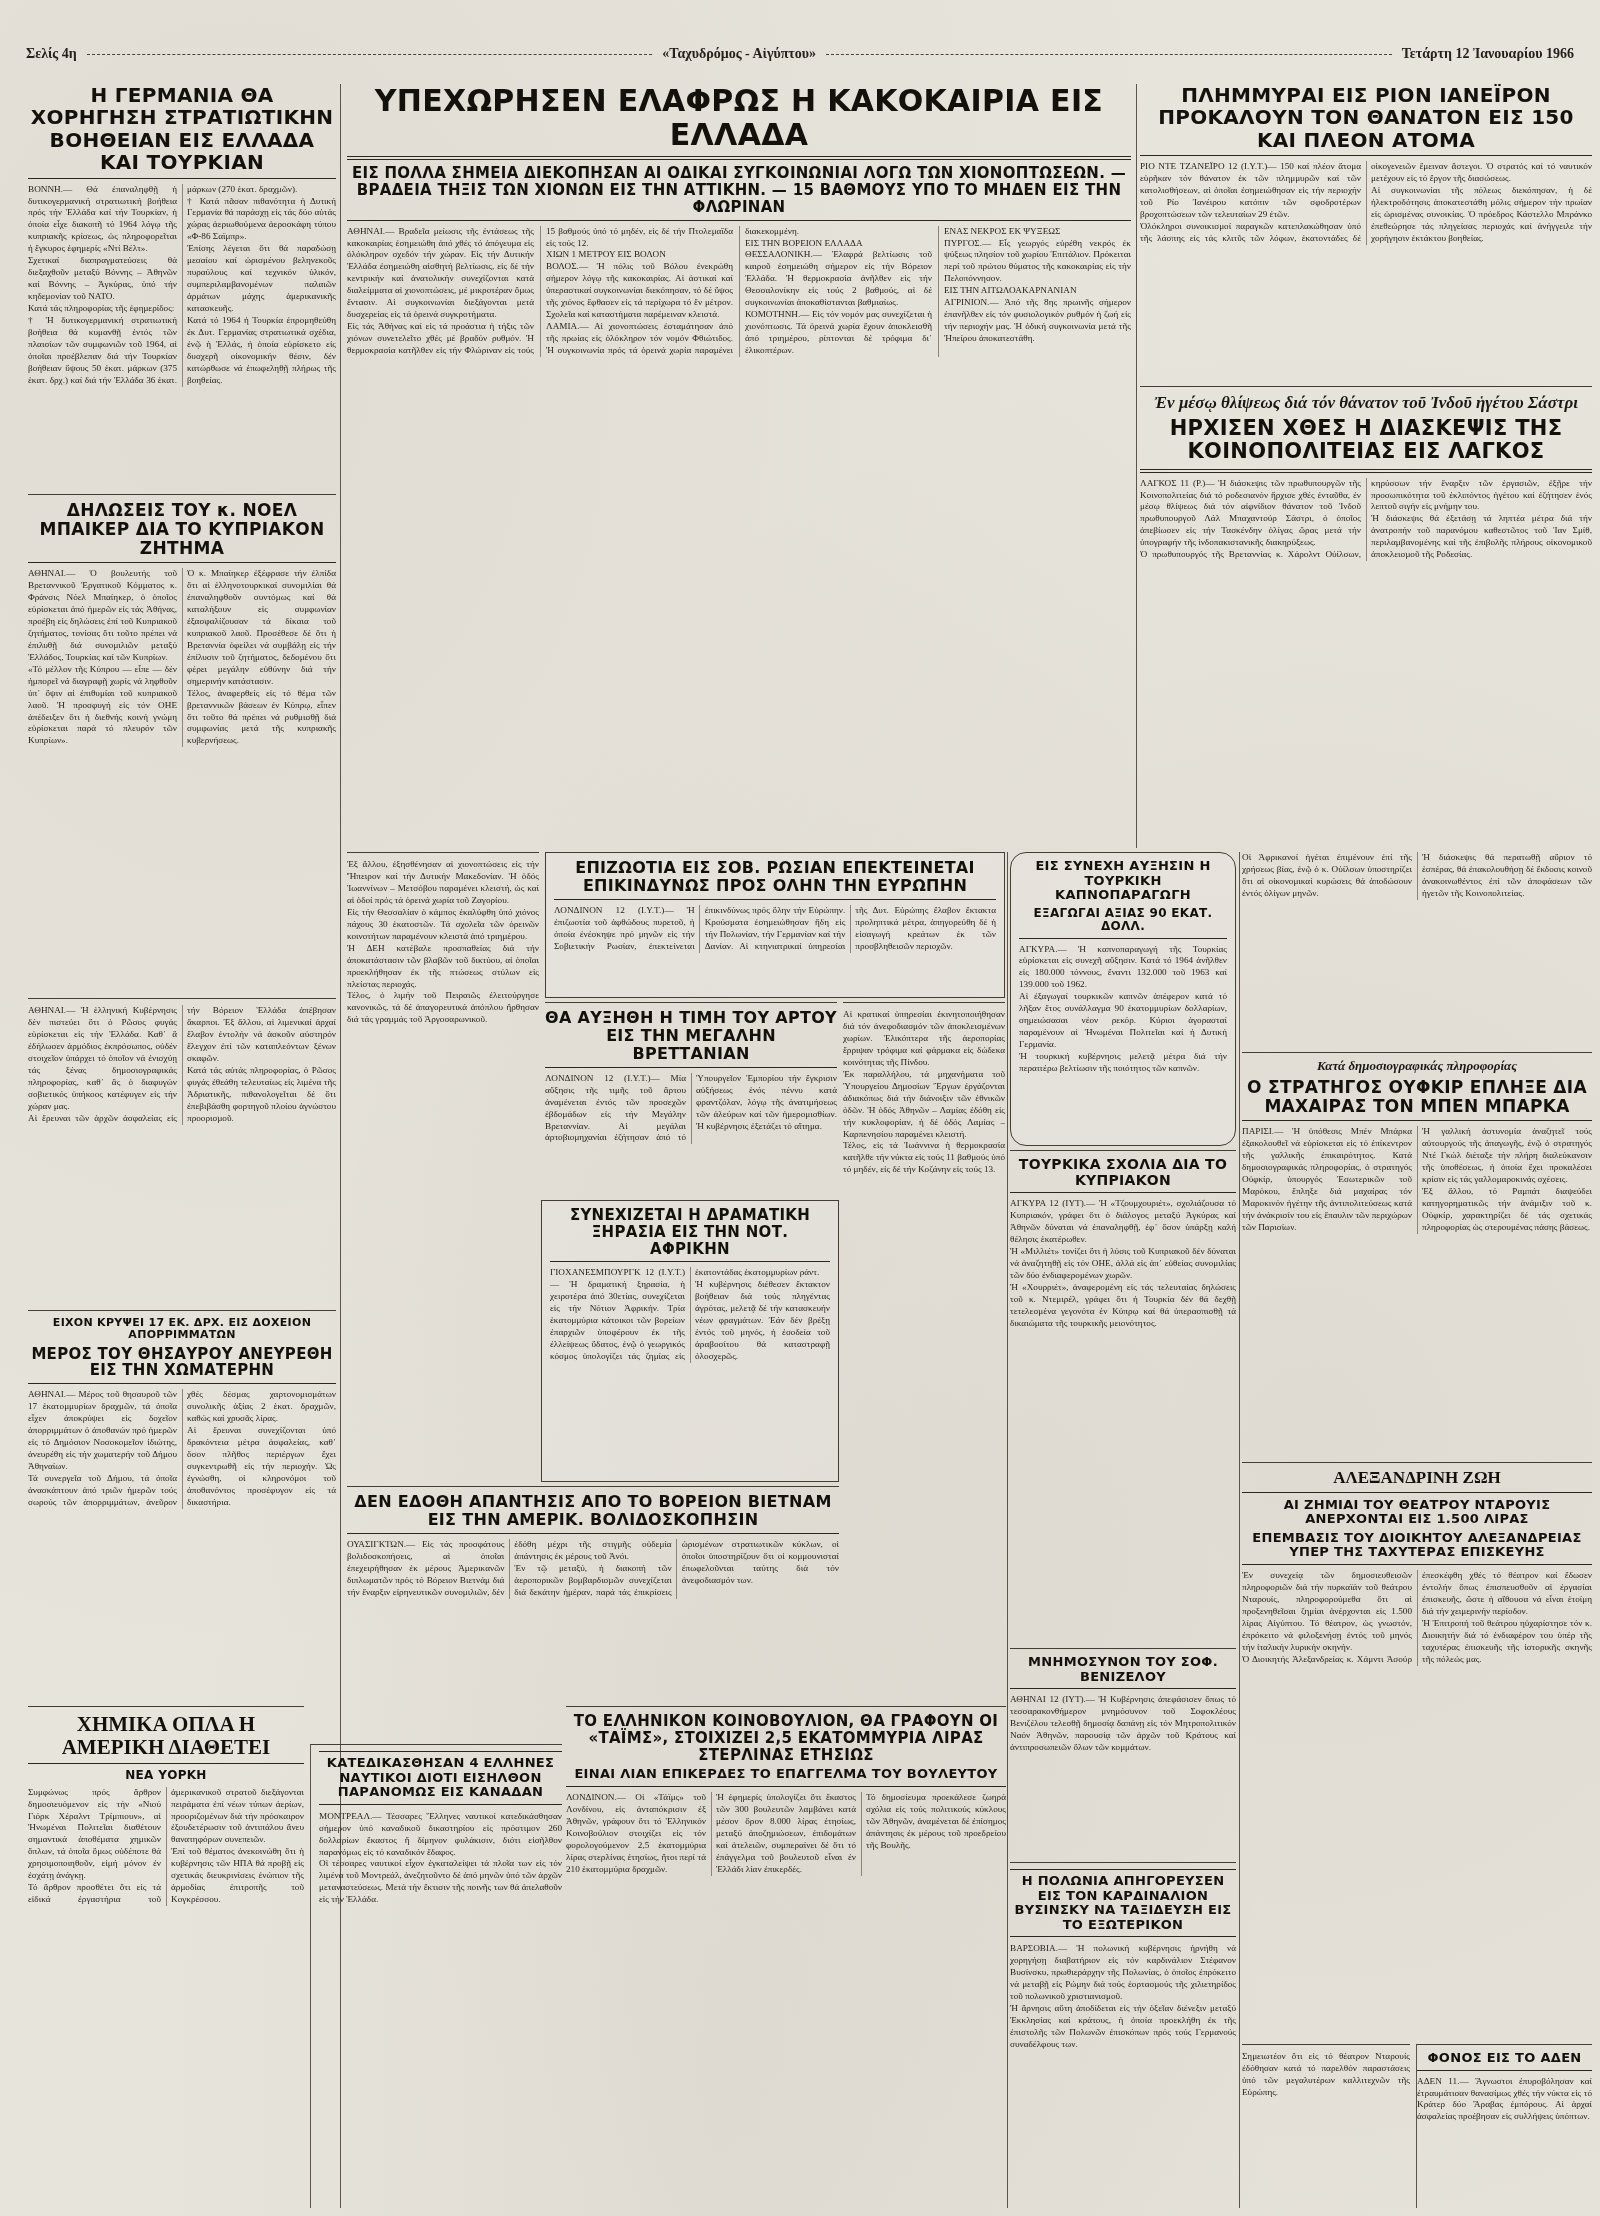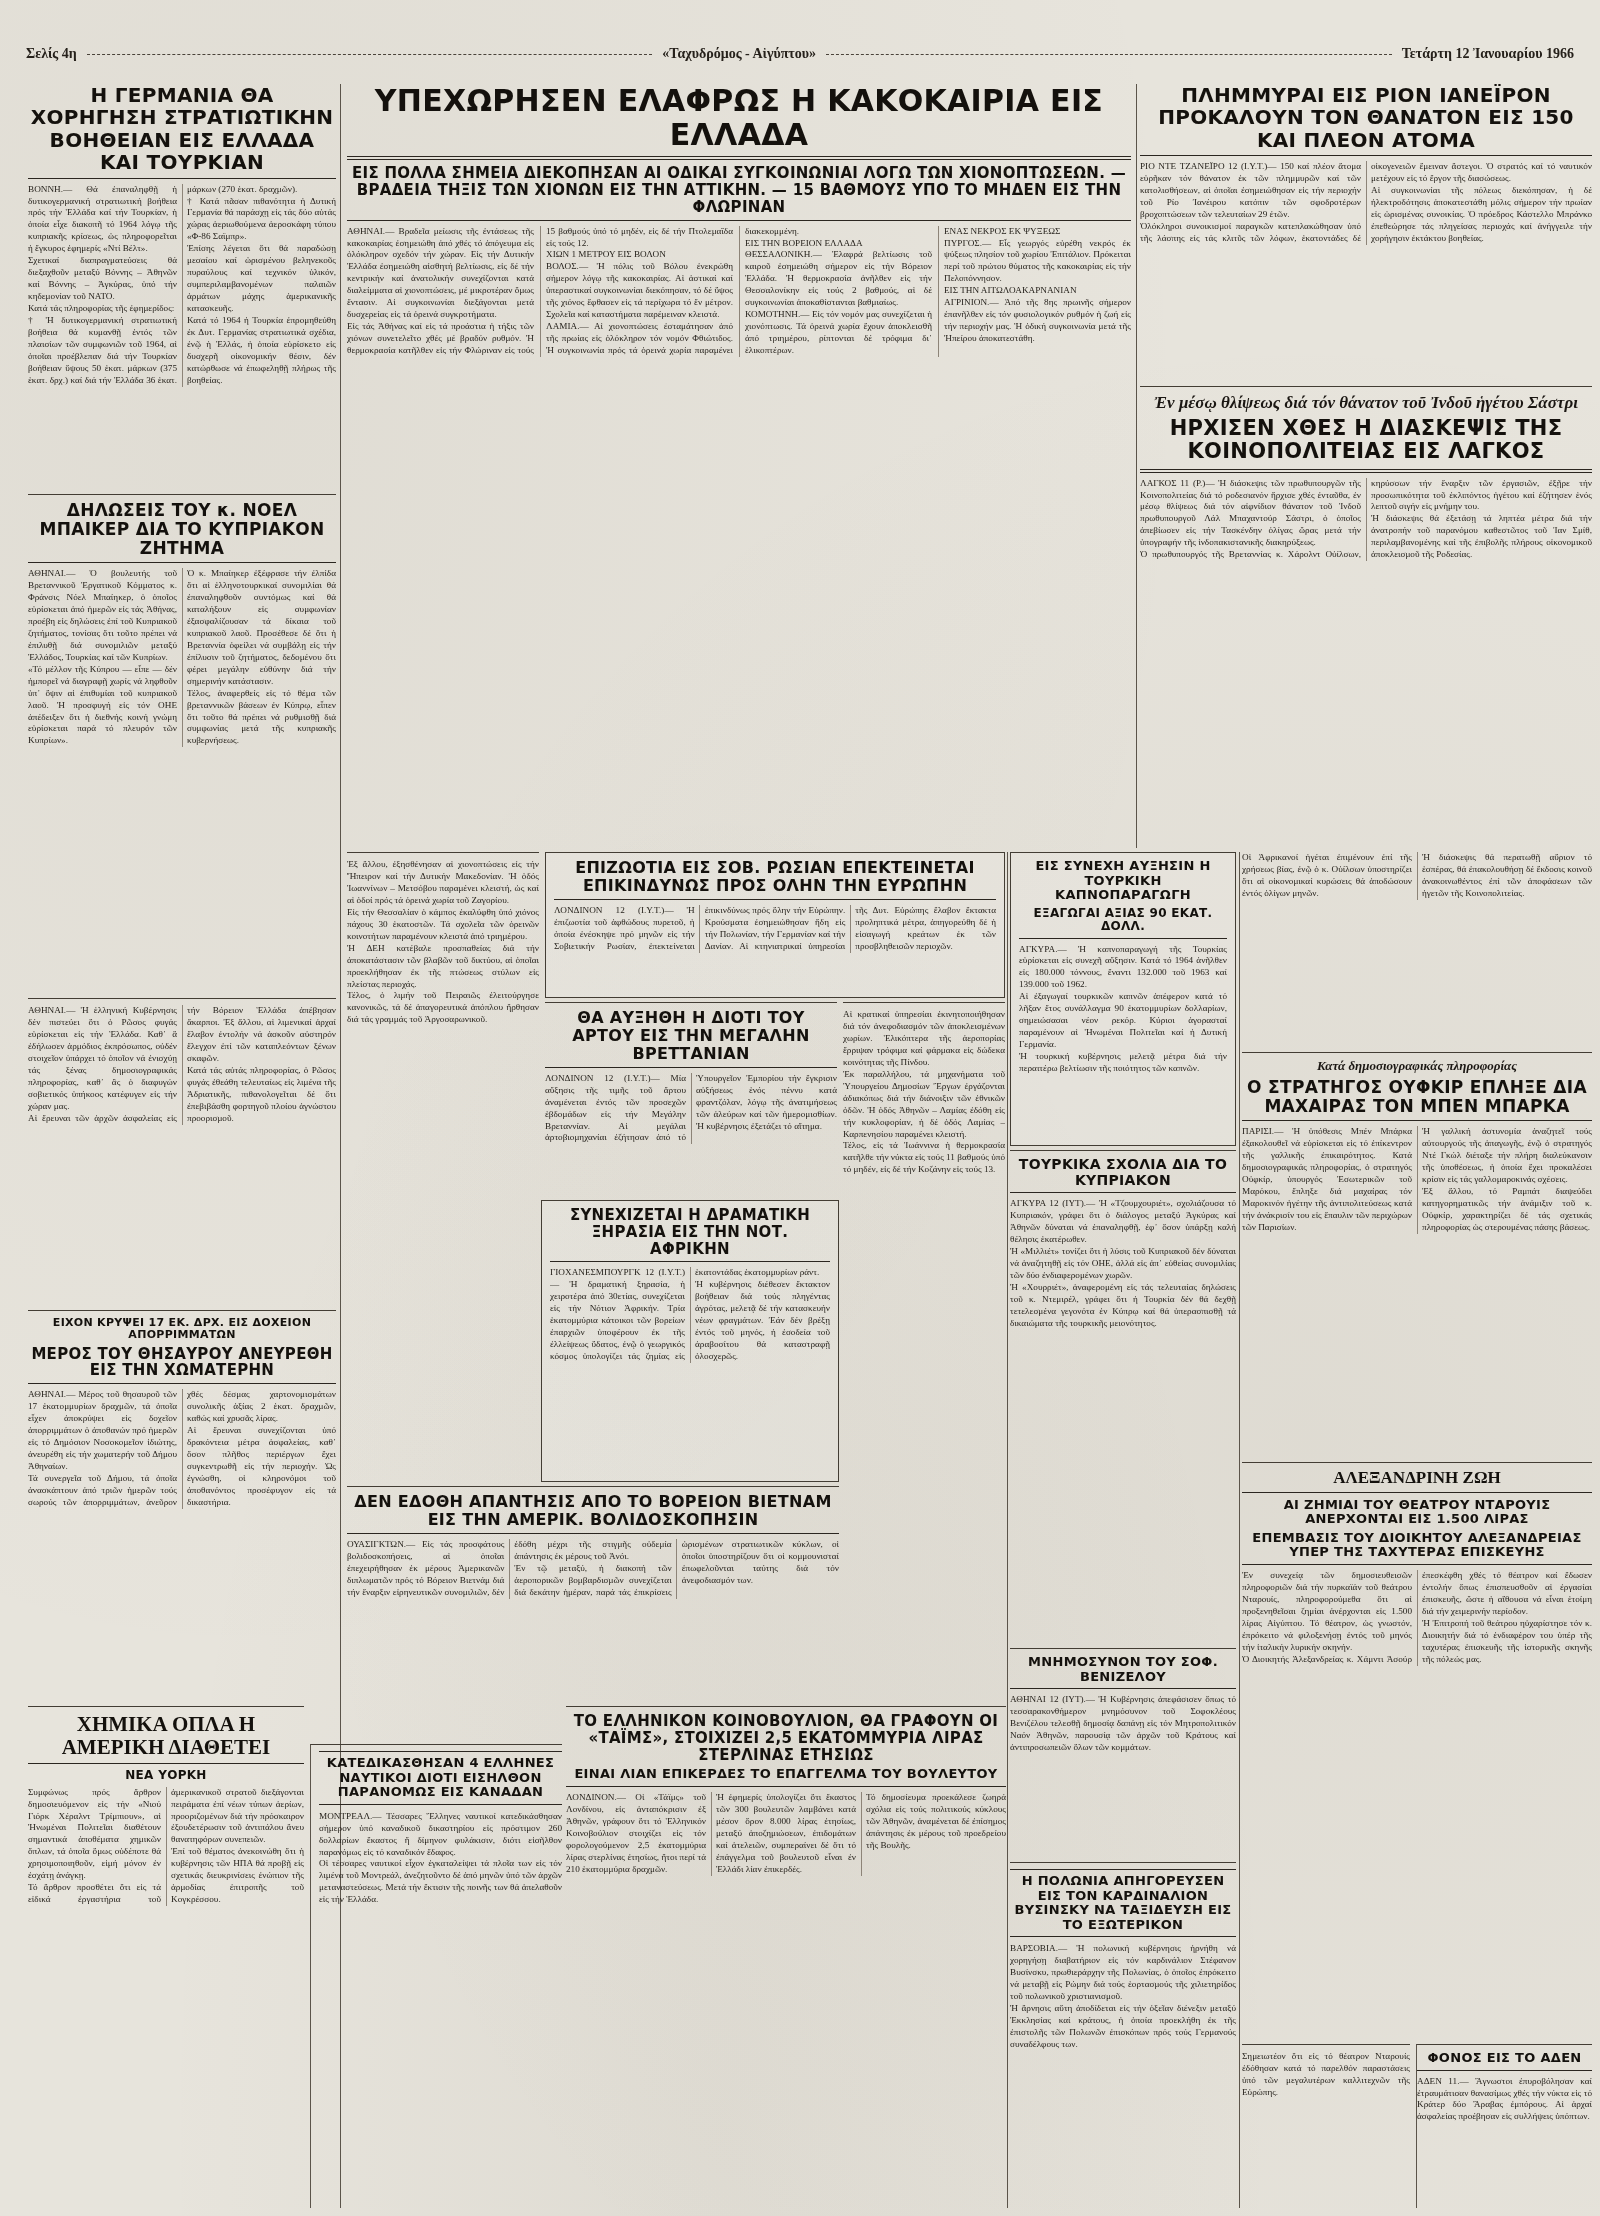--- a/index.html
+++ b/index.html
@@ -120,21 +120,21 @@
 Ἡ ΔΕΗ κατέβαλε προσπαθείας διά τήν ἀποκατάστασιν τῶν βλαβῶν τοῦ δικτύου, αἱ ὁποῖαι προεκλήθησαν ἐκ τῆς πτώσεως στύλων εἰς πλείστας περιοχάς.
 Τέλος, ὁ λιμήν τοῦ Πειραιῶς ἐλειτούργησε κανονικῶς, τά δέ ἀπαγορευτικά ἀπόπλου ἤρθησαν διά τάς γραμμάς τοῦ Ἀργοσαρωνικοῦ.</div>
   </div>
 
   <div class="art boxed" style="left:545px;top:852px;width:460px;height:146px;">
     <div class="hl t16 ub1">ΕΠΙΖΩΟΤΙΑ ΕΙΣ ΣΟΒ. ΡΩΣΙΑΝ ΕΠΕΚΤΕΙΝΕΤΑΙ ΕΠΙΚΙΝΔΥΝΩΣ ΠΡΟΣ ΟΛΗΝ ΤΗΝ ΕΥΡΩΠΗΝ</div>
     <div class="body c3">ΛΟΝΔΙΝΟΝ 12 (Ι.Υ.Τ.)— Ἡ ἐπιζωοτία τοῦ ἀφθώδους πυρετοῦ, ἡ ὁποία ἐνέσκηψε πρό μηνῶν εἰς τήν Σοβιετικήν Ρωσίαν, ἐπεκτείνεται ἐπικινδύνως πρός ὅλην τήν Εὐρώπην. Κρούσματα ἐσημειώθησαν ἤδη εἰς τήν Πολωνίαν, τήν Γερμανίαν καί τήν Δανίαν. Αἱ κτηνιατρικαί ὑπηρεσίαι τῆς Δυτ. Εὐρώπης ἔλαβον ἔκτακτα προληπτικά μέτρα, ἀπηγορεύθη δέ ἡ εἰσαγωγή κρεάτων ἐκ τῶν προσβληθεισῶν περιοχῶν.</div>
   </div>
 
   <div class="art topline" style="left:545px;top:1002px;width:292px;height:194px;">
-    <div class="hl t16 ub1">ΘΑ ΑΥΞΗΘΗ Η ΔΙΟΤΙ ΤΟΥ ΑΡΤΟΥ ΕΙΣ ΤΗΝ ΜΕΓΑΛΗΝ ΒΡΕΤΤΑΝΙΑΝ</div>
+    <div class="hl t16 ub1">ΘΑ ΑΥΞΗΘΗ Η ΤΙΜΗ ΤΟΥ ΑΡΤΟΥ ΕΙΣ ΤΗΝ ΜΕΓΑΛΗΝ ΒΡΕΤΤΑΝΙΑΝ</div>
     <div class="body c2">ΛΟΝΔΙΝΟΝ 12 (Ι.Υ.Τ.)— Μία αὔξησις τῆς τιμῆς τοῦ ἄρτου ἀναμένεται ἐντός τῶν προσεχῶν ἑβδομάδων εἰς τήν Μεγάλην Βρεταννίαν. Αἱ μεγάλαι ἀρτοβιομηχανίαι ἐζήτησαν ἀπό τό Ὑπουργεῖον Ἐμπορίου τήν ἔγκρισιν αὐξήσεως ἑνός πέννυ κατά φραντζόλαν, λόγῳ τῆς ἀνατιμήσεως τῶν ἀλεύρων καί τῶν ἡμερομισθίων. Ἡ κυβέρνησις ἐξετάζει τό αἴτημα.</div>
   </div>
 
   <div class="art topline" style="left:843px;top:1002px;width:162px;height:700px;">
     <div class="body">Αἱ κρατικαί ὑπηρεσίαι ἐκινητοποιήθησαν διά τόν ἀνεφοδιασμόν τῶν ἀποκλεισμένων χωρίων. Ἑλικόπτερα τῆς ἀεροπορίας ἔρριψαν τρόφιμα καί φάρμακα εἰς δώδεκα κοινότητας τῆς Πίνδου.
 Ἐκ παραλλήλου, τά μηχανήματα τοῦ Ὑπουργείου Δημοσίων Ἔργων ἐργάζονται ἀδιακόπως διά τήν διάνοιξιν τῶν ἐθνικῶν ὁδῶν. Ἡ ὁδός Ἀθηνῶν – Λαμίας ἐδόθη εἰς τήν κυκλοφορίαν, ἡ δέ ὁδός Λαμίας – Καρπενησίου παραμένει κλειστή.
 Τέλος, εἰς τά Ἰωάννινα ἡ θερμοκρασία κατῆλθε τήν νύκτα εἰς τούς 11 βαθμούς ὑπό τό μηδέν, εἰς δέ τήν Κοζάνην εἰς τούς 13.</div>
   </div>
 
   <div class="art boxed" style="left:541px;top:1200px;width:298px;height:282px;">
@@ -150,21 +150,21 @@
   </div>
 
   <div class="art topline" style="left:566px;top:1706px;width:440px;height:502px;">
     <div class="hl t15">ΤΟ ΕΛΛΗΝΙΚΟΝ ΚΟΙΝΟΒΟΥΛΙΟΝ, ΘΑ ΓΡΑΦΟΥΝ ΟΙ «ΤΑΪΜΣ», ΣΤΟΙΧΙΖΕΙ 2,5 ΕΚΑΤΟΜΜΥΡΙΑ ΛΙΡΑΣ ΣΤΕΡΛΙΝΑΣ ΕΤΗΣΙΩΣ</div>
     <div class="hl t13 ub1 mt4">ΕΙΝΑΙ ΛΙΑΝ ΕΠΙΚΕΡΔΕΣ ΤΟ ΕΠΑΓΓΕΛΜΑ ΤΟΥ ΒΟΥΛΕΥΤΟΥ</div>
     <div class="body c3">ΛΟΝΔΙΝΟΝ.— Οἱ «Τάϊμς» τοῦ Λονδίνου, εἰς ἀνταπόκρισιν ἐξ Ἀθηνῶν, γράφουν ὅτι τό Ἑλληνικόν Κοινοβούλιον στοιχίζει εἰς τόν φορολογούμενον 2,5 ἑκατομμύρια λίρας στερλίνας ἐτησίως, ἤτοι περί τά 210 ἑκατομμύρια δραχμῶν.
 Ἡ ἐφημερίς ὑπολογίζει ὅτι ἕκαστος τῶν 300 βουλευτῶν λαμβάνει κατά μέσον ὅρον 8.000 λίρας ἐτησίως, μεταξύ ἀποζημιώσεων, ἐπιδομάτων καί ἀτελειῶν, συμπεραίνει δέ ὅτι τό ἐπάγγελμα τοῦ βουλευτοῦ εἶναι ἐν Ἑλλάδι λίαν ἐπικερδές.
 Τό δημοσίευμα προεκάλεσε ζωηρά σχόλια εἰς τούς πολιτικούς κύκλους τῶν Ἀθηνῶν, ἀναμένεται δέ ἐπίσημος ἀπάντησις ἐκ μέρους τοῦ προεδρείου τῆς Βουλῆς.</div>
   </div>
 
-  <div class="art boxed" style="left:1010px;top:852px;width:226px;height:294px;">
+  <div class="art boxed" style="left:1010px;top:852px;width:226px;height:294px;border-radius:16px;">
     <div class="hl t13">ΕΙΣ ΣΥΝΕΧΗ ΑΥΞΗΣΙΝ Η ΤΟΥΡΚΙΚΗ ΚΑΠΝΟΠΑΡΑΓΩΓΗ</div>
     <div class="hl t12 ub1 mt4">ΕΞΑΓΩΓΑΙ ΑΞΙΑΣ 90 ΕΚΑΤ. ΔΟΛΛ.</div>
     <div class="body">ΑΓΚΥΡΑ.— Ἡ καπνοπαραγωγή τῆς Τουρκίας εὑρίσκεται εἰς συνεχῆ αὔξησιν. Κατά τό 1964 ἀνῆλθεν εἰς 180.000 τόννους, ἔναντι 132.000 τοῦ 1963 καί 139.000 τοῦ 1962.
 Αἱ ἐξαγωγαί τουρκικῶν καπνῶν ἀπέφερον κατά τό λῆξαν ἔτος συνάλλαγμα 90 ἑκατομμυρίων δολλαρίων, σημειώσασαι νέον ρεκόρ. Κύριοι ἀγορασταί παραμένουν αἱ Ἡνωμέναι Πολιτεῖαι καί ἡ Δυτική Γερμανία.
 Ἡ τουρκική κυβέρνησις μελετᾷ μέτρα διά τήν περαιτέρω βελτίωσιν τῆς ποιότητος τῶν καπνῶν.</div>
   </div>
 
   <div class="art topline" style="left:1010px;top:1150px;width:226px;height:494px;">
     <div class="hl t14 ub1">ΤΟΥΡΚΙΚΑ ΣΧΟΛΙΑ ΔΙΑ ΤΟ ΚΥΠΡΙΑΚΟΝ</div>
     <div class="body">ΑΓΚΥΡΑ 12 (ΙΥΤ).— Ἡ «Τζουμχουριέτ», σχολιάζουσα τό Κυπριακόν, γράφει ὅτι ὁ διάλογος μεταξύ Ἀγκύρας καί Ἀθηνῶν δύναται νά ἐπαναληφθῇ, ἐφ᾽ ὅσον ὑπάρξῃ καλή θέλησις ἑκατέρωθεν.

